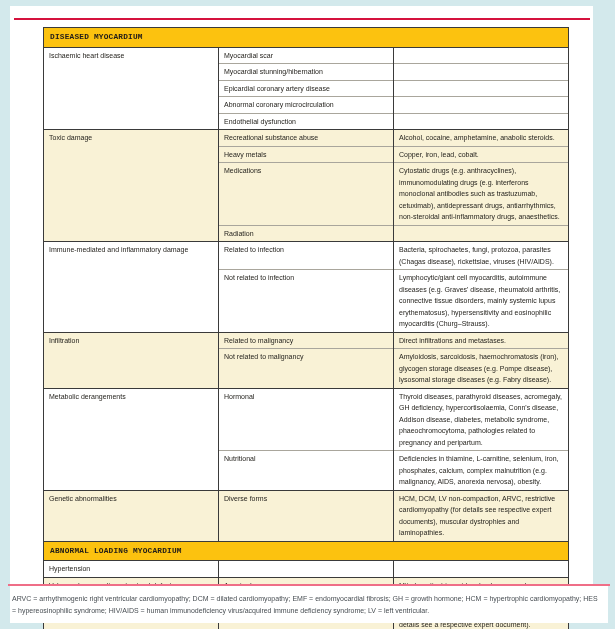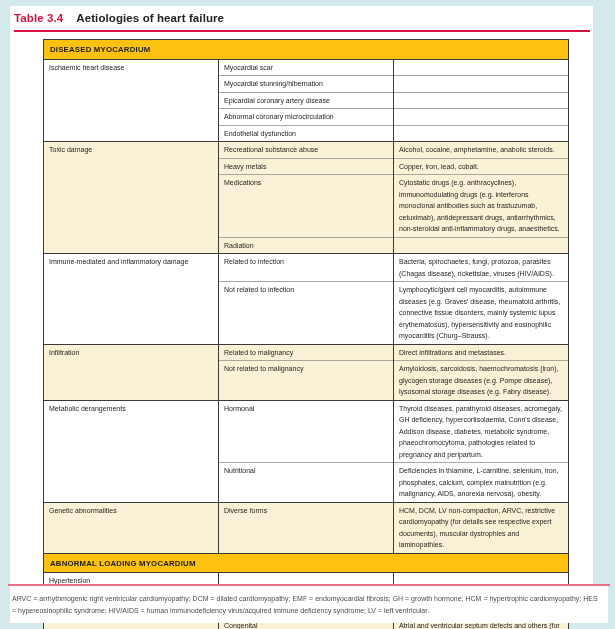--- a/index.html
+++ b/index.html
@@ -47,20 +47,21 @@
   tr.group-start td { border-top: 1px solid #3a3a3a; }
   tr.shaded td { background: var(--row-cream, #f9f2d6); }
   td.band {
     background: var(--band-yellow, #fcc20f) !important;
     font-weight: bold;
     font-size: 7.8px;
     color: #211d19;
     padding: 4px 6px 3px 6px;
     border: 1px solid #3a3a3a;
     letter-spacing: 0.2px;
+    font-family: Liberation Mono, monospace;
   }
   td.col1 { width: 76px; }
   td.col2 { width: 124px; }
   td.col3 { width: 326px; white-space: pre-line; }
   .foot-rule {
     position: absolute;
     left: 8px; top: 584px;
     width: 602px; height: 2px;
     background: var(--rule-pink, #ef6e87);
   }
@@ -74,23 +75,20 @@
   .footnote {
     font-size: 7px;
     line-height: 12px;
     color: #474d52;
   }
 </style>
 </head>
 <body>
 
 <div class="page">
-  <div class="title-row">
-    <span class="title-num">Table 3.4</span><span class="title-text">Aetiologies of heart failure</span>
-  </div>
   <div class="title-rule"></div>
   <table class="aetio">
     <tbody id="table-body">
         <tr>
           <td class="band" colspan="3">DISEASED MYOCARDIUM</td>
         </tr>
         <tr class="plain group-start">
           <td class="col1" rowspan="5">Ischaemic heart disease</td>
           <td class="col2">Myocardial scar</td>
           <td class="col3"></td>

